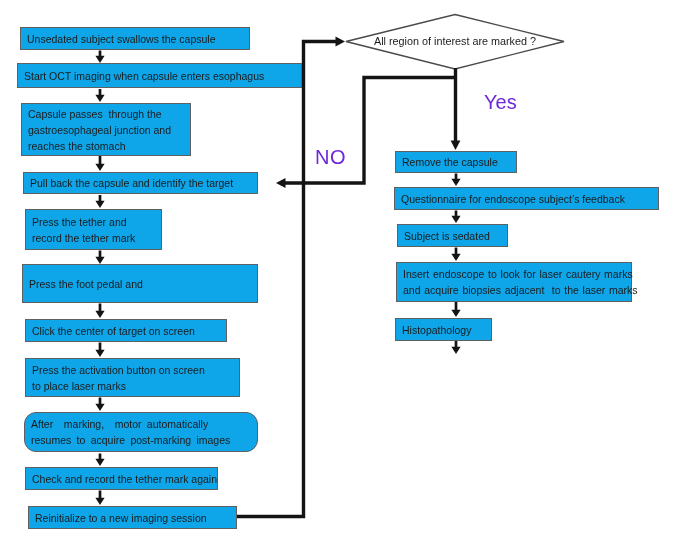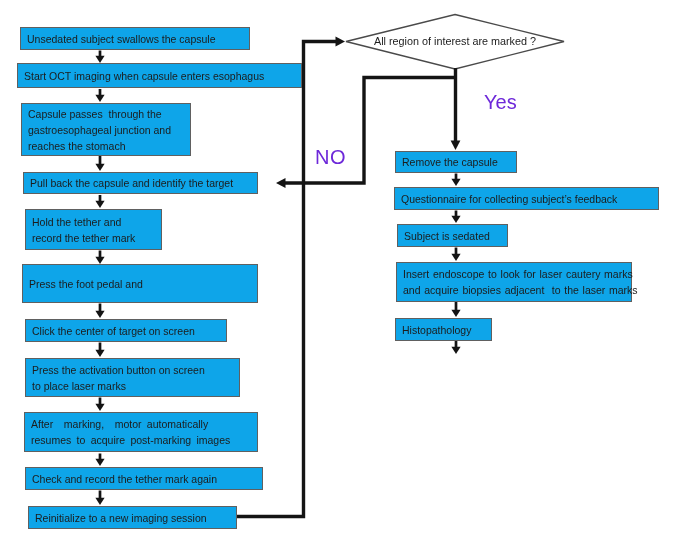--- a/index.html
+++ b/index.html
@@ -25,21 +25,21 @@
     border: 1.6px solid #606060;
     color: #1c1c1c;
     font-size: 10.5px;
     line-height: 16px;
     display: flex;
     flex-direction: column;
     justify-content: center;
     padding: 1px 3px 1px 6px;
   }
   .ln { white-space: pre; }
-  .wide  { word-spacing: 2.4px; }
+  .wide  { word-spacing: 2.4px; border-radius: 12px; }
   .semiwide { word-spacing: 0.8px; }
   .diamond-label {
     position: absolute;
     z-index: 2;
     left: 352px; top: 35px;
     width: 206px;
     text-align: center;
     color: #1c1c1c;
     font-size: 10.8px;
     white-space: pre;
@@ -132,21 +132,21 @@
     <div class="ln">Capsule passes  through the</div>
     <div class="ln">gastroesophageal junction and</div>
     <div class="ln">reaches the stomach</div>
   </div>
 
   <div class="box" style="left:23px;top:172px;width:235px;height:22px">
     <div class="ln">Pull back the capsule and identify the target</div>
   </div>
 
   <div class="box" style="left:25px;top:209px;width:137px;height:41px">
-    <div class="ln">Hold the tether and</div>
+    <div class="ln">Press the tether and</div>
     <div class="ln">record the tether mark</div>
   </div>
 
   <div class="box" style="left:22px;top:264px;width:236px;height:39px">
     <div class="ln">Press the foot pedal and</div>
   </div>
 
   <div class="box" style="left:25px;top:358px;width:215px;height:39px">
     <div class="ln">Press the activation button on screen</div>
     <div class="ln">to place laser marks</div>
@@ -154,34 +154,34 @@
 
   <div class="box" style="left:25px;top:319px;width:202px;height:23px">
     <div class="ln">Click the center of target on screen</div>
   </div>
 
   <div class="box wide" style="left:24px;top:412px;width:234px;height:40px">
     <div class="ln">After  marking,  motor automatically</div>
     <div class="ln">resumes to acquire post-marking images</div>
   </div>
 
-  <div class="box" style="left:25px;top:467px;width:238px;height:23px">
+  <div class="box" style="left:25px;top:467px;width:193px;height:23px">
     <div class="ln">Check and record the tether mark again</div>
   </div>
 
   <div class="box" style="left:28px;top:506px;width:209px;height:23px">
     <div class="ln">Reinitialize to a new imaging session</div>
   </div>
 
   <div class="box" style="left:395px;top:151px;width:122px;height:22px">
     <div class="ln">Remove the capsule</div>
   </div>
 
   <div class="box" style="left:394px;top:187px;width:265px;height:23px">
-    <div class="ln">Questionnaire for collecting subject’s feedback</div>
+    <div class="ln">Questionnaire for endoscope subject’s feedback</div>
   </div>
 
   <div class="box" style="left:397px;top:224px;width:111px;height:23px">
     <div class="ln">Subject is sedated</div>
   </div>
 
   <div class="box semiwide" style="left:396px;top:262px;width:236px;height:40px">
     <div class="ln">Insert endoscope to look for laser cautery marks</div>
     <div class="ln">and acquire biopsies adjacent  to the laser marks</div>
   </div>

